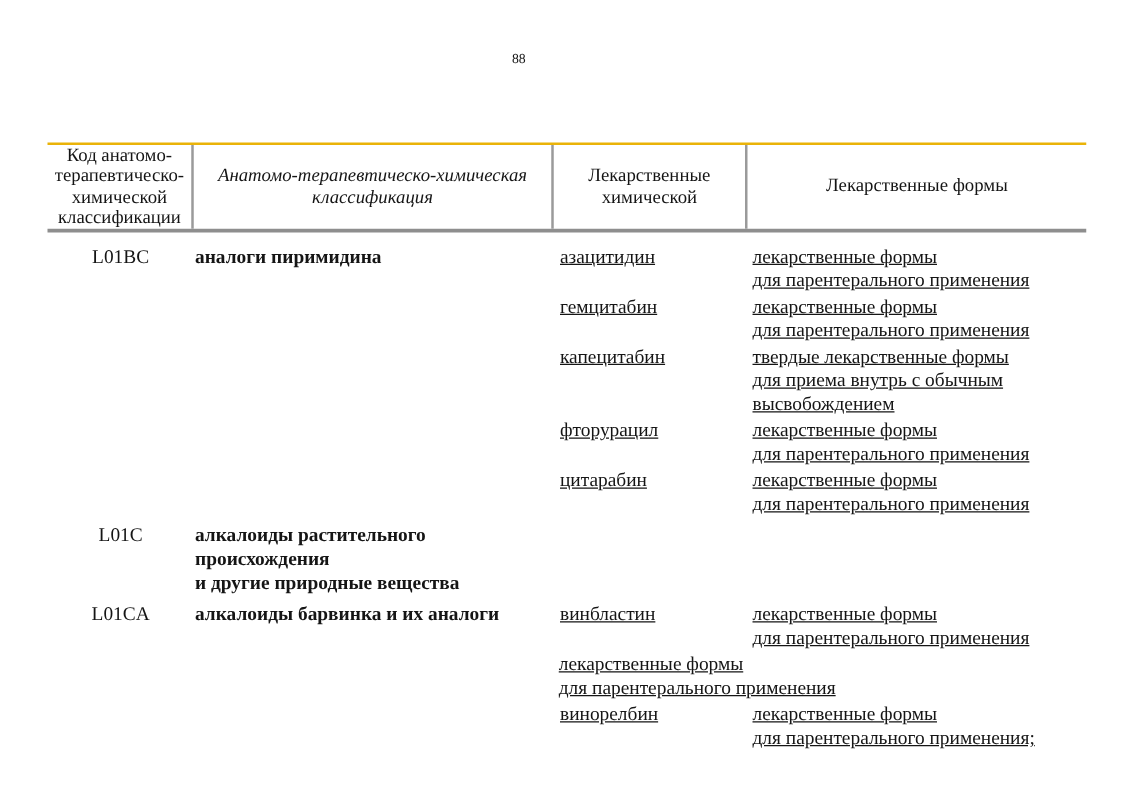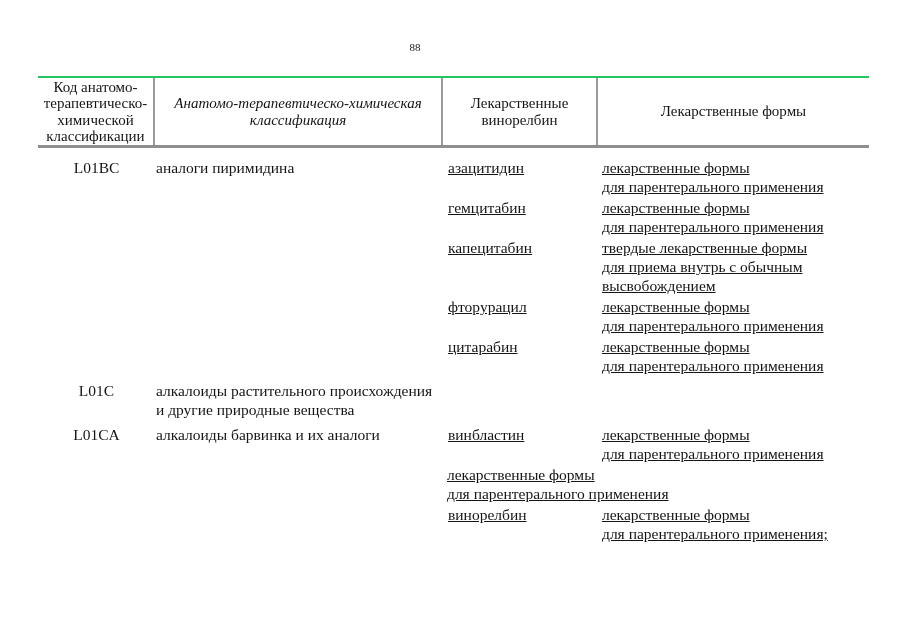--- a/index.html
+++ b/index.html
@@ -25,22 +25,23 @@
   .doc-table {
     position: absolute;
     left: 38px; top: 76px;
     width: 831px;
   }
 
   .table-header {
     display: flex;
     box-sizing: border-box;
     height: 72px;
-    border-top: 2px solid #22c55e;
+    border-top: 2px solid #eab308;
     border-bottom: 3px solid #8e8e8e;
+    margin-top: 38px;
   }
   .th {
     box-sizing: border-box;
     display: flex;
     align-items: center;
     justify-content: center;
     text-align: center;
     font-size: 15px;
     line-height: 16.5px;
     white-space: pre-line;
@@ -63,20 +64,21 @@
     width: 117px;
     flex: 0 0 117px;
     text-align: center;
   }
   .col-class {
     box-sizing: border-box;
     width: 288px;
     flex: 0 0 288px;
     padding-left: 1px;
     white-space: pre-line;
+    font-weight: bold;
   }
   .col-drugs { flex: 1 1 auto; min-width: 0; }
 
   .entry { display: flex; align-items: flex-start; text-decoration: underline; }
   .entry + .entry { margin-top: 2px; }
   .drug-name {
     box-sizing: border-box;
     width: 155px;
     flex: 0 0 155px;
     padding-left: 5px;
@@ -98,21 +100,21 @@
   <div class="doc-table">
 
     <div class="table-header">
       <div class="th th-1">Код анатомо-
 терапевтическо-
 химической
 классификации</div>
       <div class="th th-2">Анатомо-терапевтическо-химическая
 классификация</div>
       <div class="th th-3">Лекарственные
-винорелбин</div>
+химической</div>
       <div class="th th-4">Лекарственные формы</div>
     </div>
 
     <div class="table-body">
 
       <div class="group">
         <div class="col-code">L01BC</div>
         <div class="col-class">аналоги пиримидина</div>
         <div class="col-drugs">
           <div class="entry">

